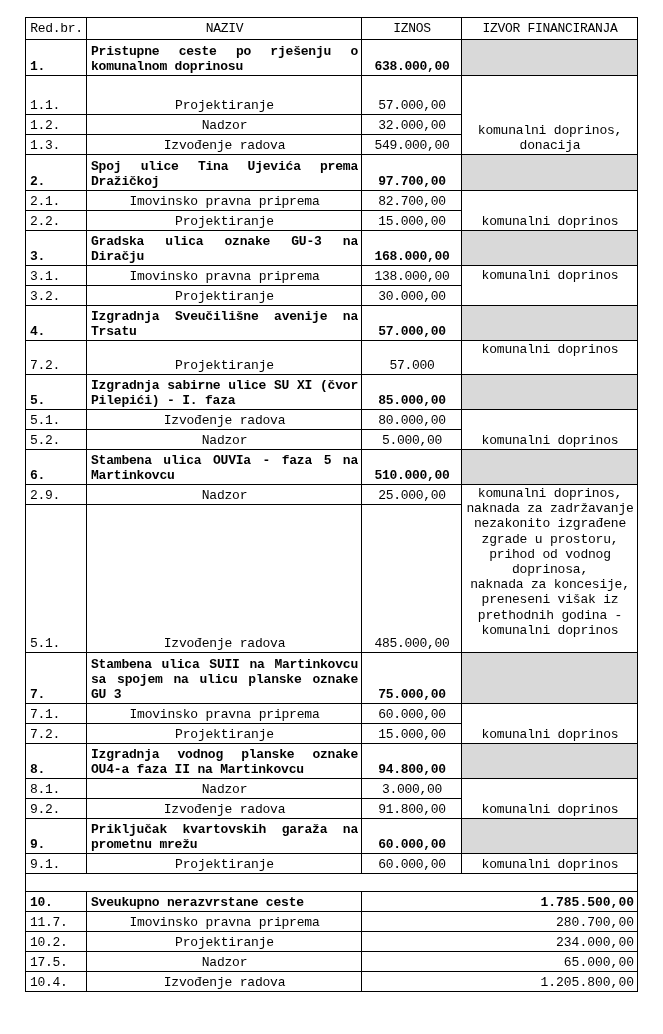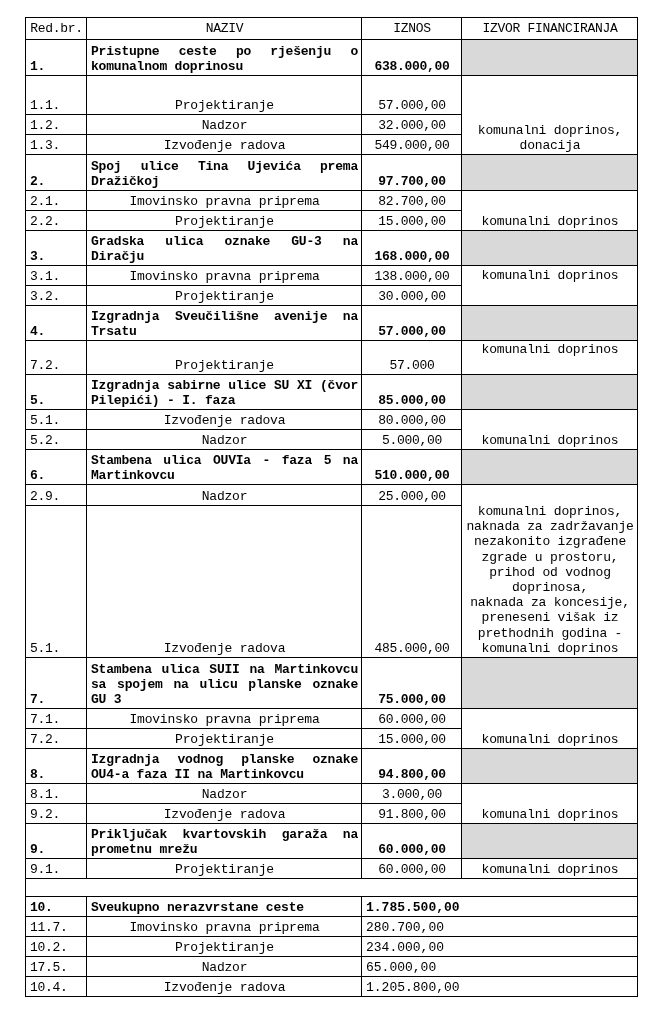--- a/index.html
+++ b/index.html
@@ -20,21 +20,21 @@
   col.c-src { width: 176px; }
   th { text-align: center; vertical-align: middle !important; height: 20px; letter-spacing: -0.3px; }
   td.no { text-align: left; letter-spacing: -0.3px; }
   td.name { text-align: center; letter-spacing: -0.2px; }
   td.amt { text-align: center; letter-spacing: -0.3px; }
   td.src { text-align: center; vertical-align: middle; letter-spacing: -0.2px; }
   td.src.top { vertical-align: top; }
   tr.head td { font-weight: bold; }
   tr.head td.name { text-align: justify; text-align-last: left; margin-left: 12px; }
   td.grey { background: #d9d9d9; }
-  td.total-amt { text-align: left; }
+  td.total-amt { text-align: right; }
   .stray-mark { position: absolute; left: 637px; top: 264px; width: 1px; height: 16px; background: #000; }
 </style>
 </head>
 <body>
 
 <table class="budget">
   <colgroup>
       <col class="c-no">
       <col class="c-name">
       <col class="c-amt">
@@ -141,21 +141,21 @@
     <tr class="head" style="height:35px">
       <td class="no">6.</td>
       <td class="name">Stambena ulica OUVIa - faza 5 na Martinkovcu</td>
       <td class="amt">510.000,00</td>
       <td class="grey"></td>
     </tr>
     <tr style="height:20px">
       <td class="no">2.9.</td>
       <td class="name">Nadzor</td>
       <td class="amt">25.000,00</td>
-      <td class="src top" rowspan="2" style="padding-top:19px; line-height:15.2px">
+      <td class="src top" rowspan="2" style="padding-top:1px; line-height:15.2px">
         <div>komunalni doprinos,</div>
         <div>naknada za zadržavanje</div>
         <div>nezakonito izgrađene</div>
         <div>zgrade u prostoru,</div>
         <div>prihod od vodnog</div>
         <div>doprinosa,</div>
         <div>naknada za koncesije,</div>
         <div>preneseni višak iz</div>
         <div>prethodnih godina -</div>
         <div>komunalni doprinos</div>

